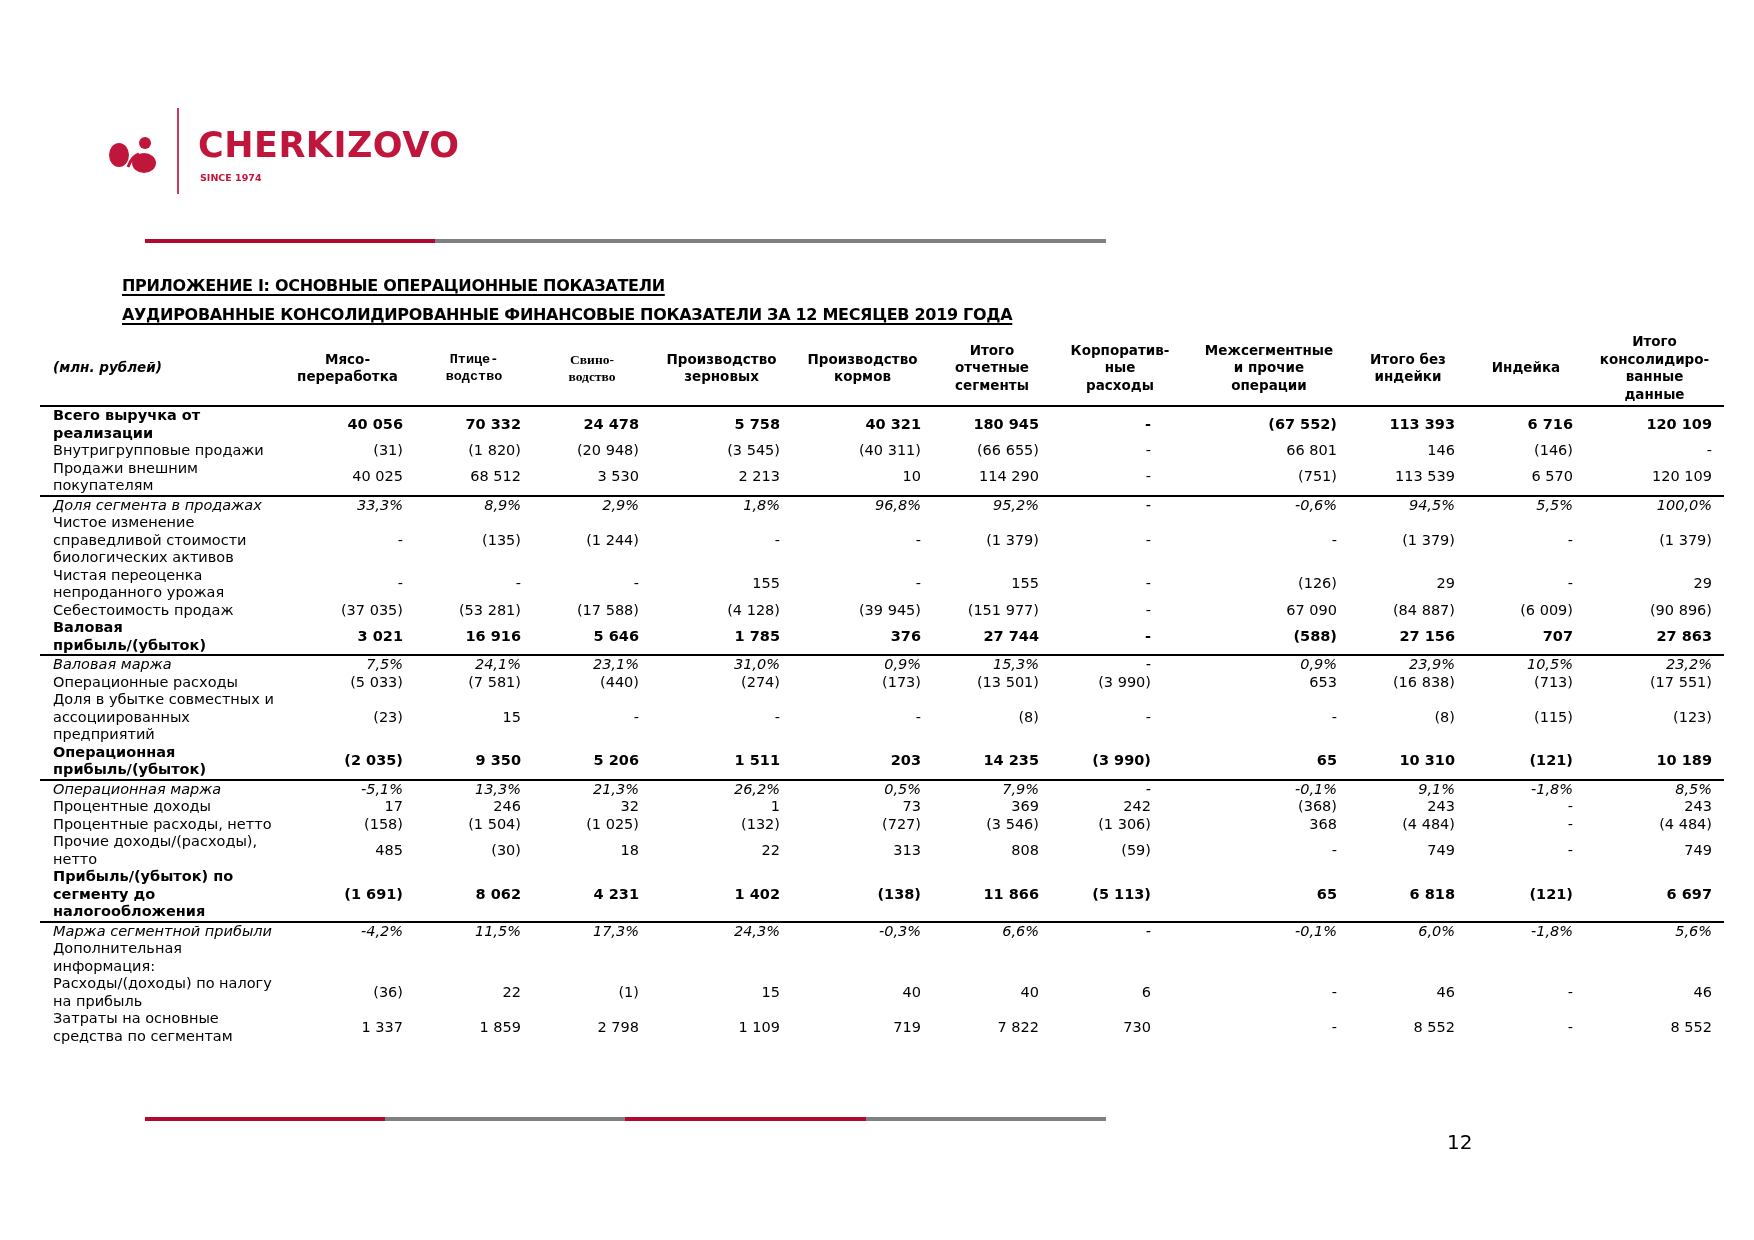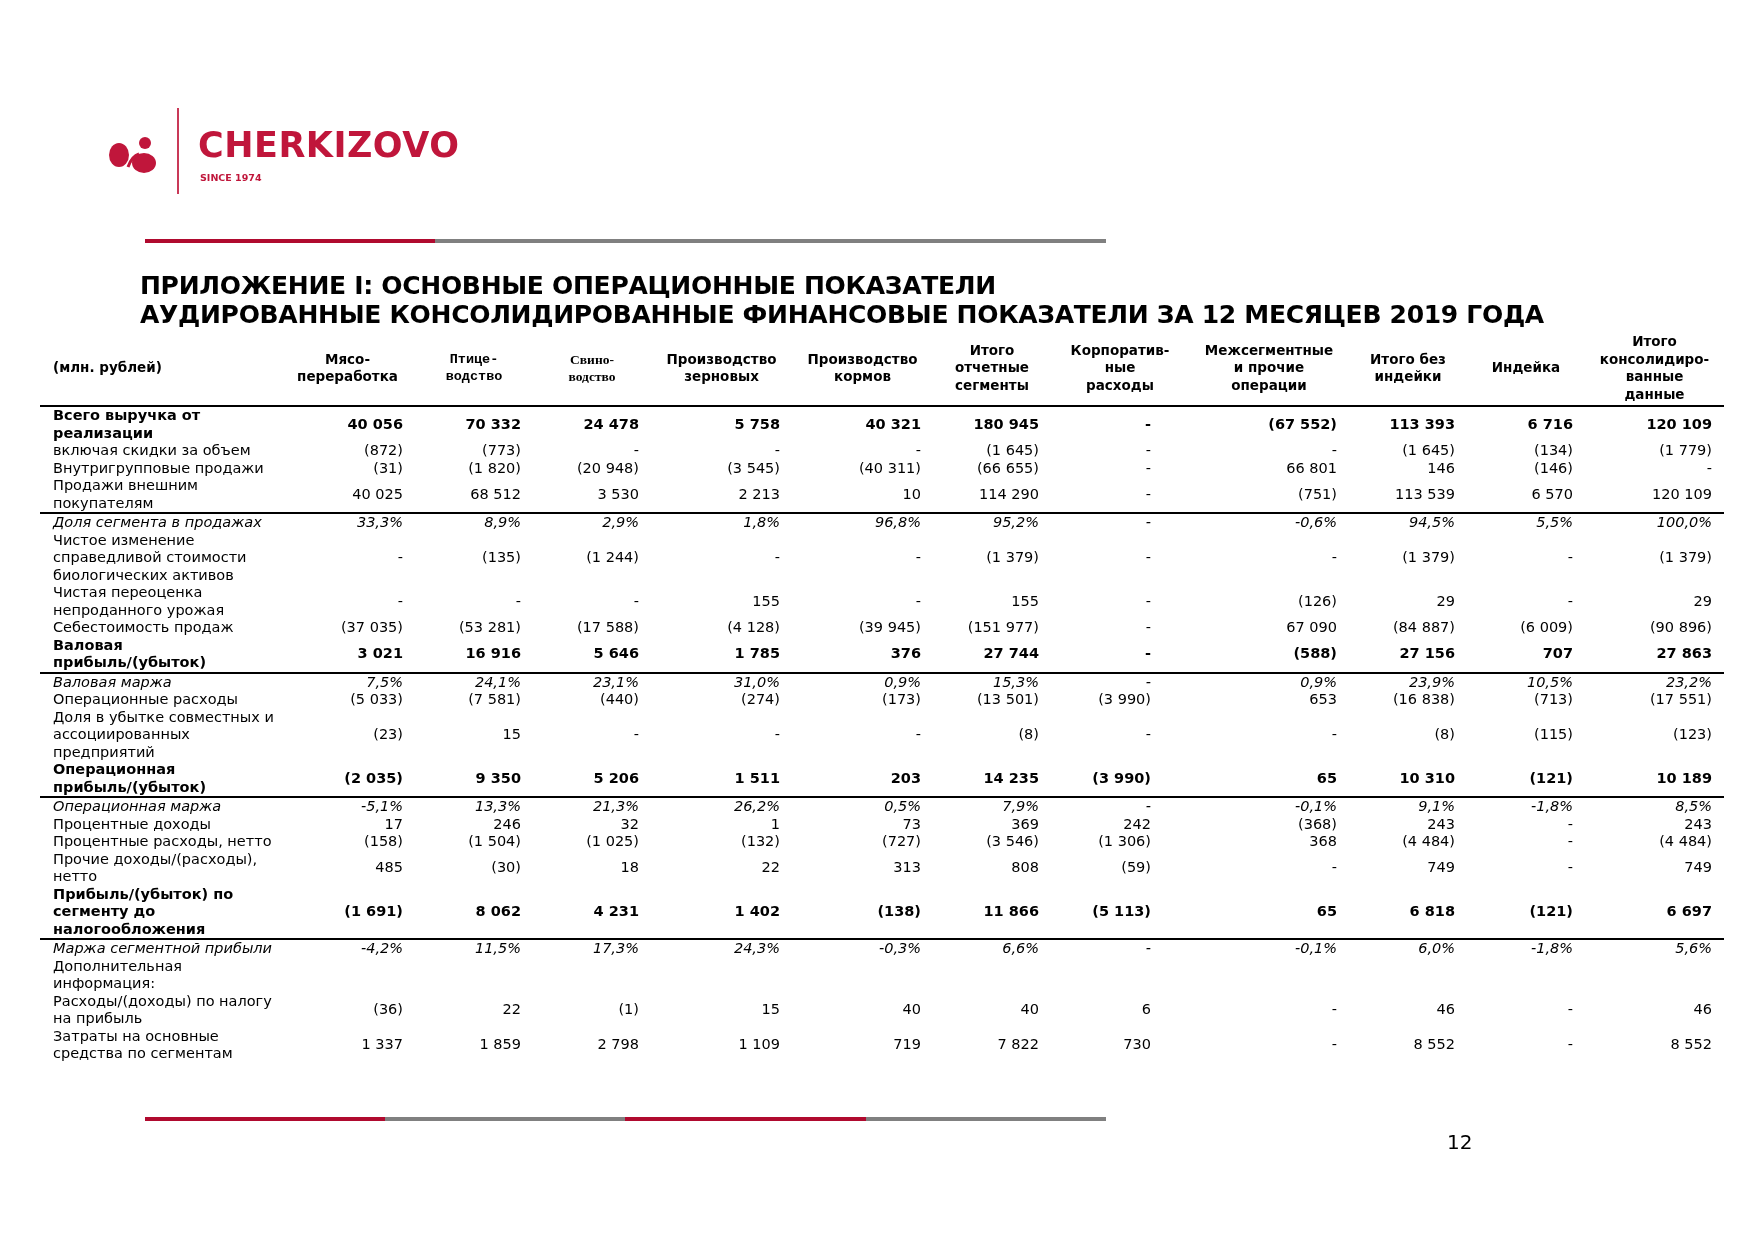--- a/index.html
+++ b/index.html
@@ -8,24 +8,24 @@
     .logo-mark { position: absolute; left: 0; top: 26px; width: 50px; height: 40px; }
     .logo-divider { position: absolute; left: 69px; top: 0; width: 2px; height: 86px; background: #c0163b; opacity: 0.85; }
     .logo-word { position: absolute; left: 90px; top: 20px; font-family: "DejaVu Sans", sans-serif; font-weight: bold; font-size: 35px; color: #c0163b; letter-spacing: 0.5px; line-height: 1; }
     .logo-since { position: absolute; left: 92px; top: 64px; font-family: "DejaVu Sans", sans-serif; font-weight: bold; font-size: 9.5px; color: #c0163b; }
     .bar { position: absolute; height: 4px; }
     .bar span { display: inline-block; height: 4px; vertical-align: top; }
     .bar-top { left: 145px; top: 239px; width: 961px; }
     .bar-bottom { left: 145px; top: 1117px; width: 961px; }
     .red { background: #b00a2f; }
     .grey { background: #808080; }
-    .title { position: absolute; left: 140px; top: 271px; font-family: "DejaVu Sans", sans-serif; font-weight: bold; font-size: 25px; line-height: 29px; text-decoration-thickness: 2px; text-underline-offset: 3px; white-space: nowrap; letter-spacing: -0.3px; }
+    .title { position: absolute; left: 122px; top: 271px; font-family: "DejaVu Sans", sans-serif; font-weight: bold; font-size: 16px; line-height: 29px; text-decoration: underline; text-decoration-thickness: 2px; text-underline-offset: 3px; white-space: nowrap; letter-spacing: -0.3px; }
     table.fin { position: absolute; left: 40px; top: 333px; width: 1684px; border-collapse: collapse; font-family: "DejaVu Sans", sans-serif; font-size: 14.5px; table-layout: fixed; }
     table.fin th { font-weight: bold; font-size: 13.5px; text-align: center; vertical-align: middle; padding: 0 2px 2px 2px; line-height: 17.5px; height: 62px; border-bottom: 2.5px solid #000; }
-    table.fin th.lbl { text-align: left; padding-left: 13px; }
+    table.fin th.lbl { text-align: left; padding-left: 13px; font-style: italic; }
     table.fin td { padding: 0 3px; line-height: 17.5px; vertical-align: middle; white-space: nowrap; }
     table.fin td.lbl { white-space: normal; padding-left: 13px; padding-right: 4px; }
     table.fin td.num { text-align: right; padding-right: 12px; }
     table.fin td.c-corp { text-align: right; padding-right: 38px; }
     tr.bold td { font-weight: bold; }
     tr.ital td { font-style: italic; }
     tr.sep td { border-bottom: 2.5px solid #000; }
     .page-num { position: absolute; left: 1447px; top: 1130px; font-family: "DejaVu Sans", sans-serif; font-size: 20px; }
   </style>
 </head>
@@ -107,34 +107,20 @@
         <td class="num">5 758</td>
         <td class="num">40 321</td>
         <td class="num">180 945</td>
         <td class="num c-corp">-</td>
         <td class="num">(67 552)</td>
         <td class="num">113 393</td>
         <td class="num">6 716</td>
         <td class="num">120 109</td>
       </tr>
       <tr>
-        <td class="lbl">включая скидки за объем</td>
-        <td class="num">(872)</td>
-        <td class="num">(773)</td>
-        <td class="num">-</td>
-        <td class="num">-</td>
-        <td class="num">-</td>
-        <td class="num">(1 645)</td>
-        <td class="num c-corp">-</td>
-        <td class="num">-</td>
-        <td class="num">(1 645)</td>
-        <td class="num">(134)</td>
-        <td class="num">(1 779)</td>
-      </tr>
-      <tr>
         <td class="lbl">Внутригрупповые продажи</td>
         <td class="num">(31)</td>
         <td class="num">(1 820)</td>
         <td class="num">(20 948)</td>
         <td class="num">(3 545)</td>
         <td class="num">(40 311)</td>
         <td class="num">(66 655)</td>
         <td class="num c-corp">-</td>
         <td class="num">66 801</td>
         <td class="num">146</td>

